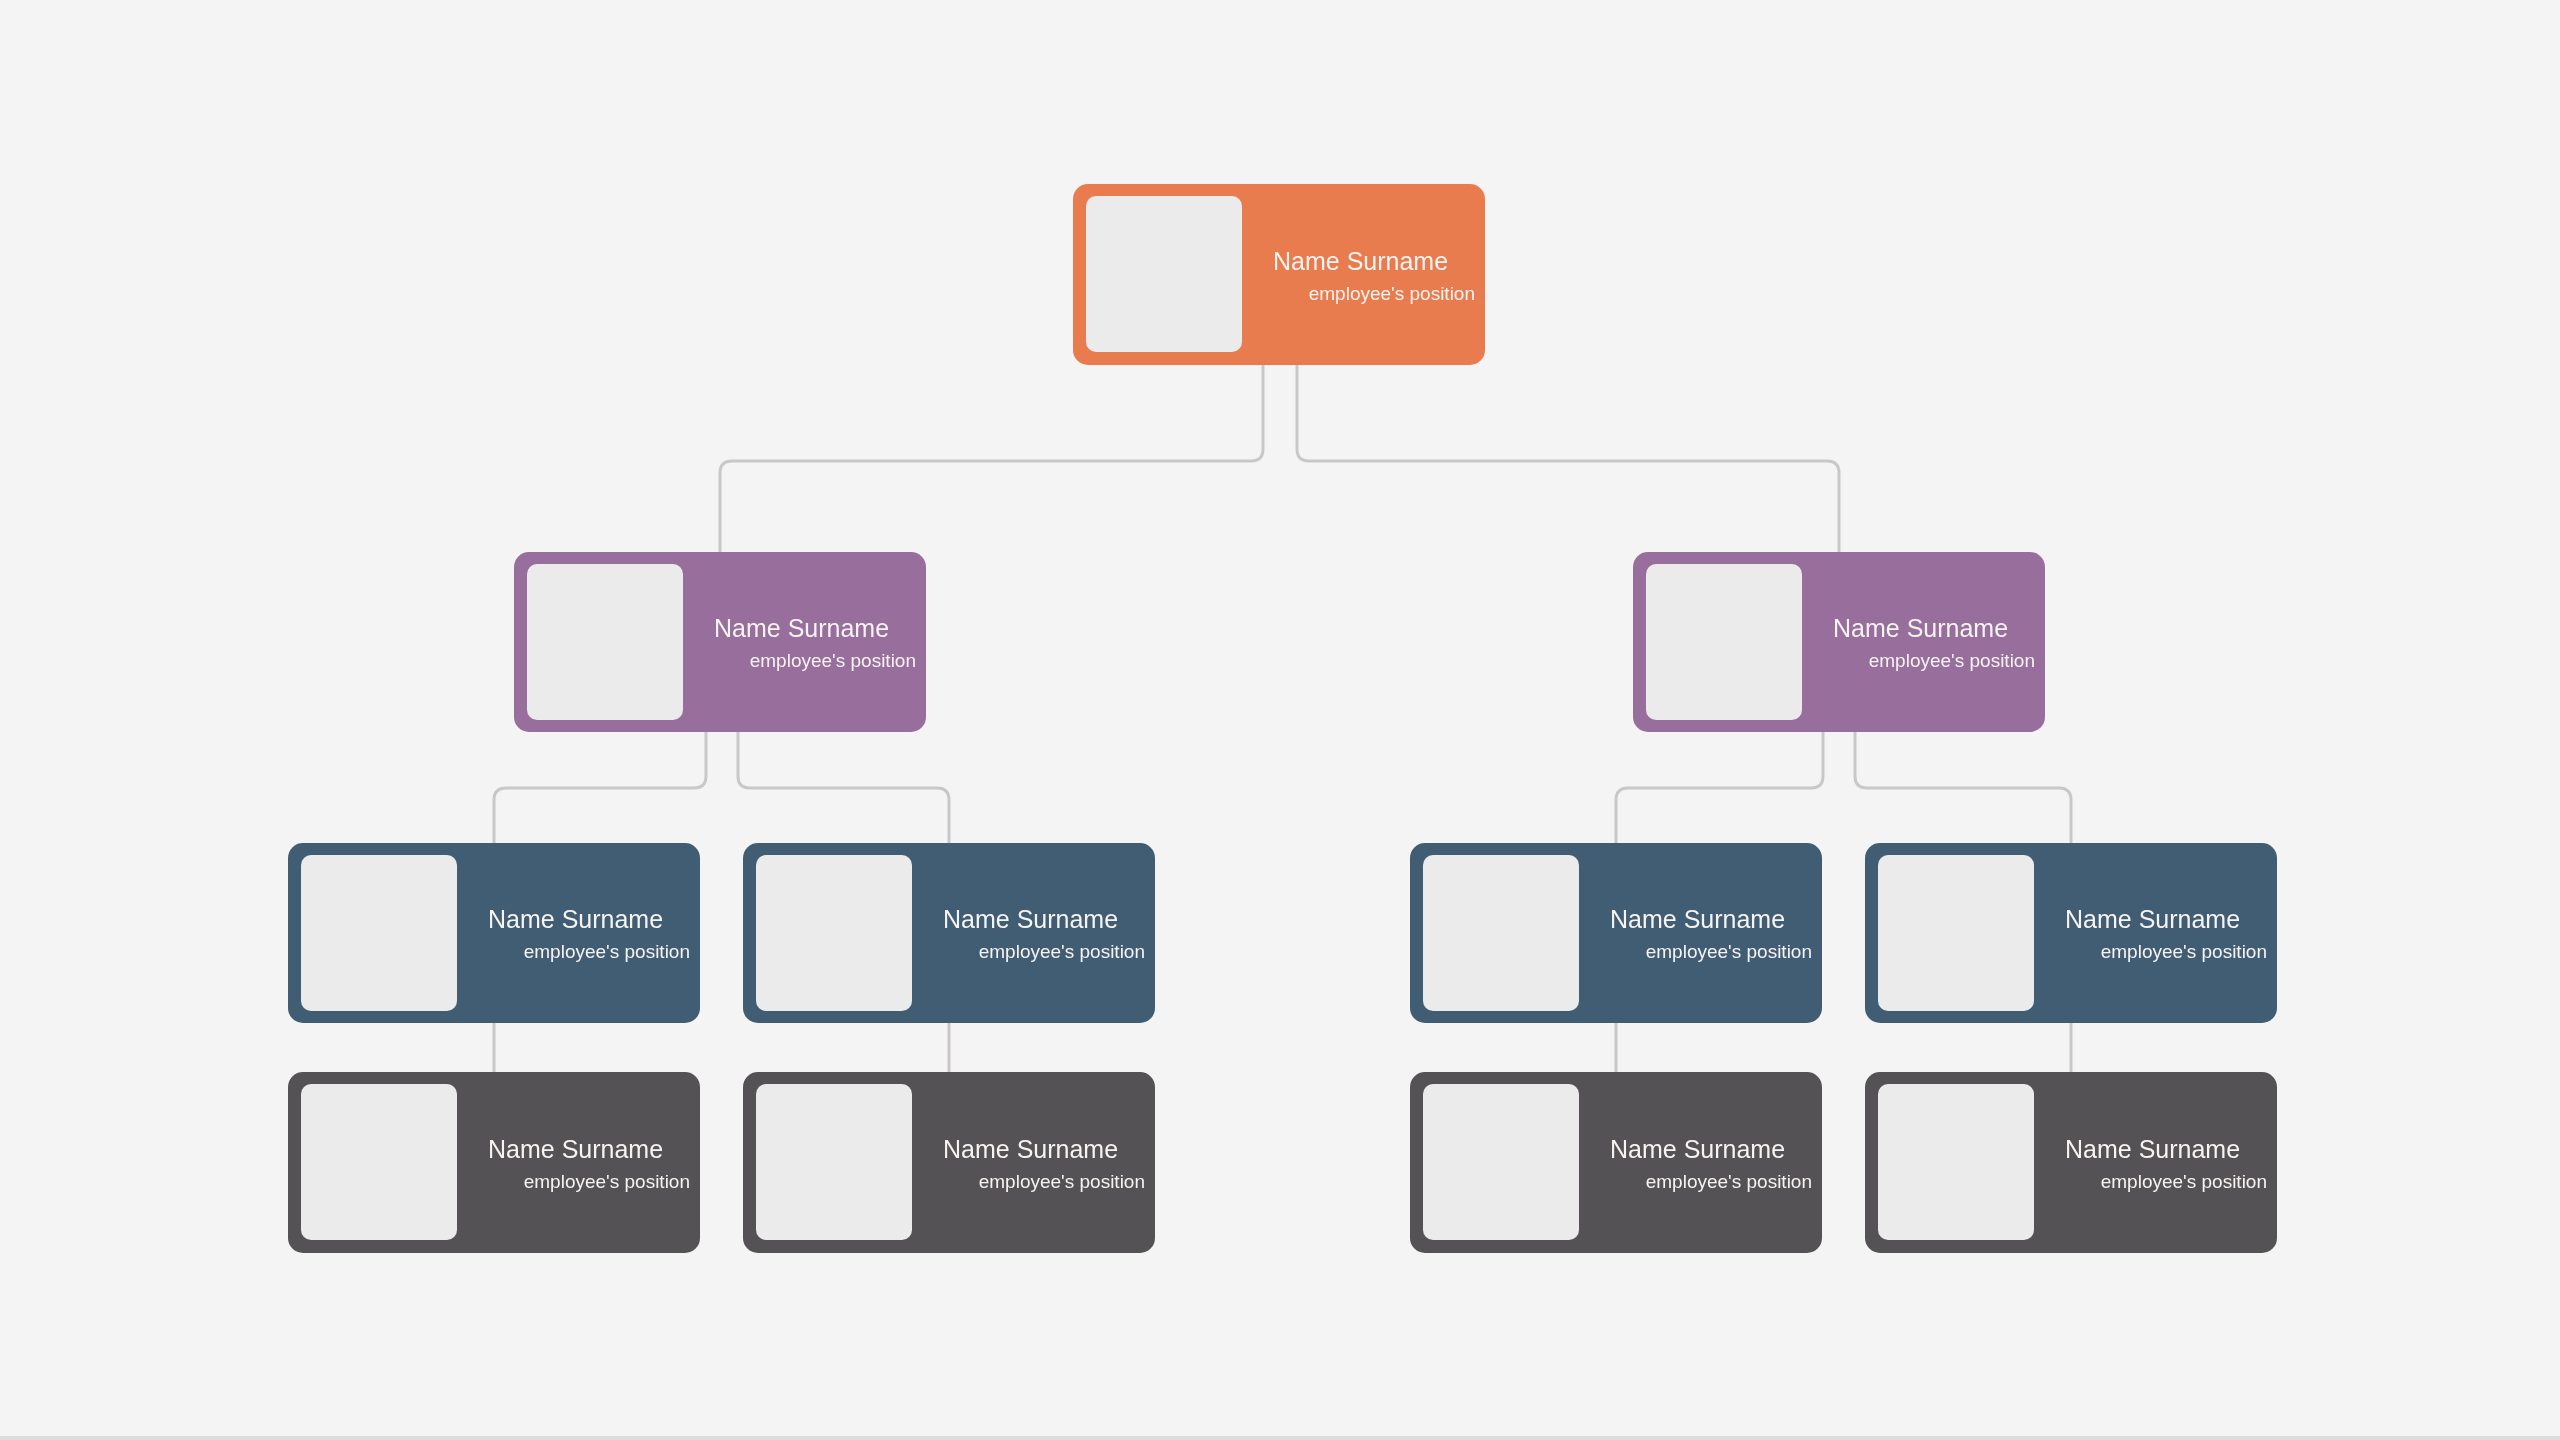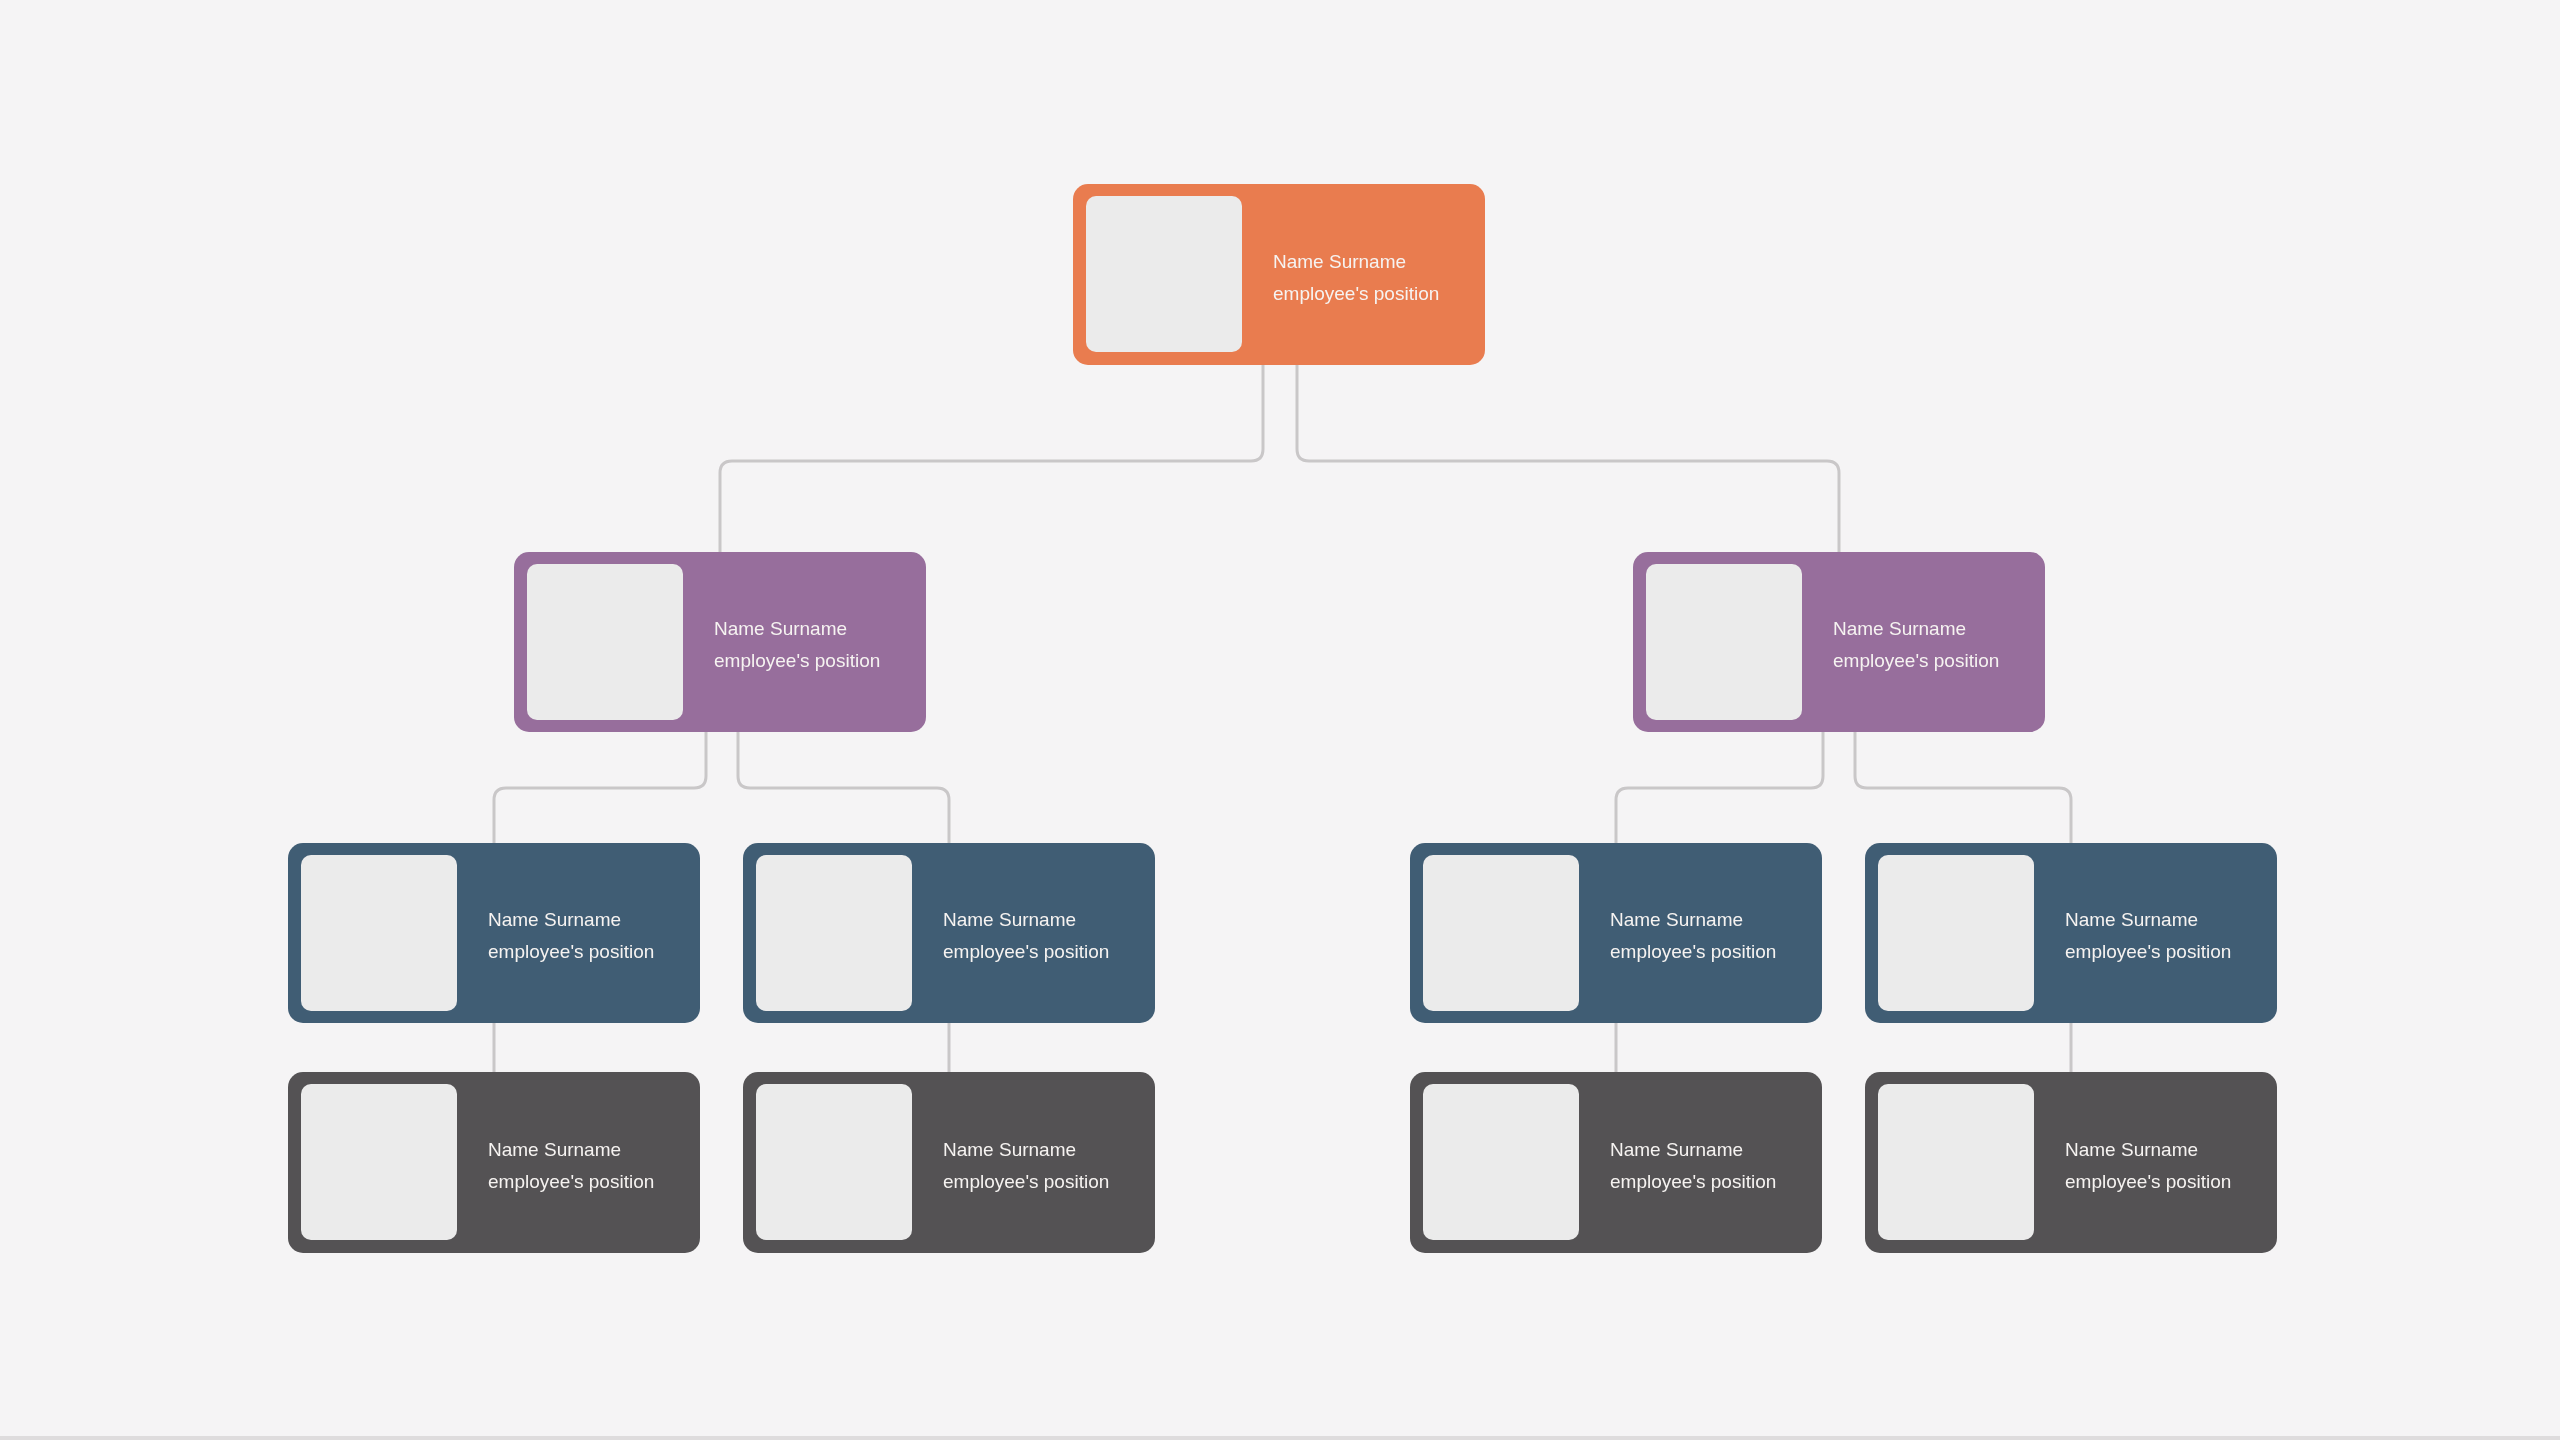--- a/index.html
+++ b/index.html
@@ -25,26 +25,27 @@
     position:absolute;left:13px;top:12px;
     width:156px;height:156px;
     border-radius:10px;
     background:#EBEBEB;
   }
   .txt{
     position:absolute;left:200px;top:0;right:10px;height:100%;
     display:flex;flex-direction:column;justify-content:center;
   }
   .nm{
-    color:#F6F3F1;font-size:19px;line-height:37px;
+    color:#F6F3F1;font-size:25px;line-height:37px;
     white-space:nowrap;
   }
   .ps{
     color:#F6F3F1;font-size:19px;line-height:27px;
     white-space:nowrap;
+    text-align:right;
   }
   .bottom-edge{
     position:absolute;left:0;bottom:0;width:100%;height:4px;
     background:#DEDCDD;
   }
 </style>
 </head>
 <body>
 
 <div class="canvas">

